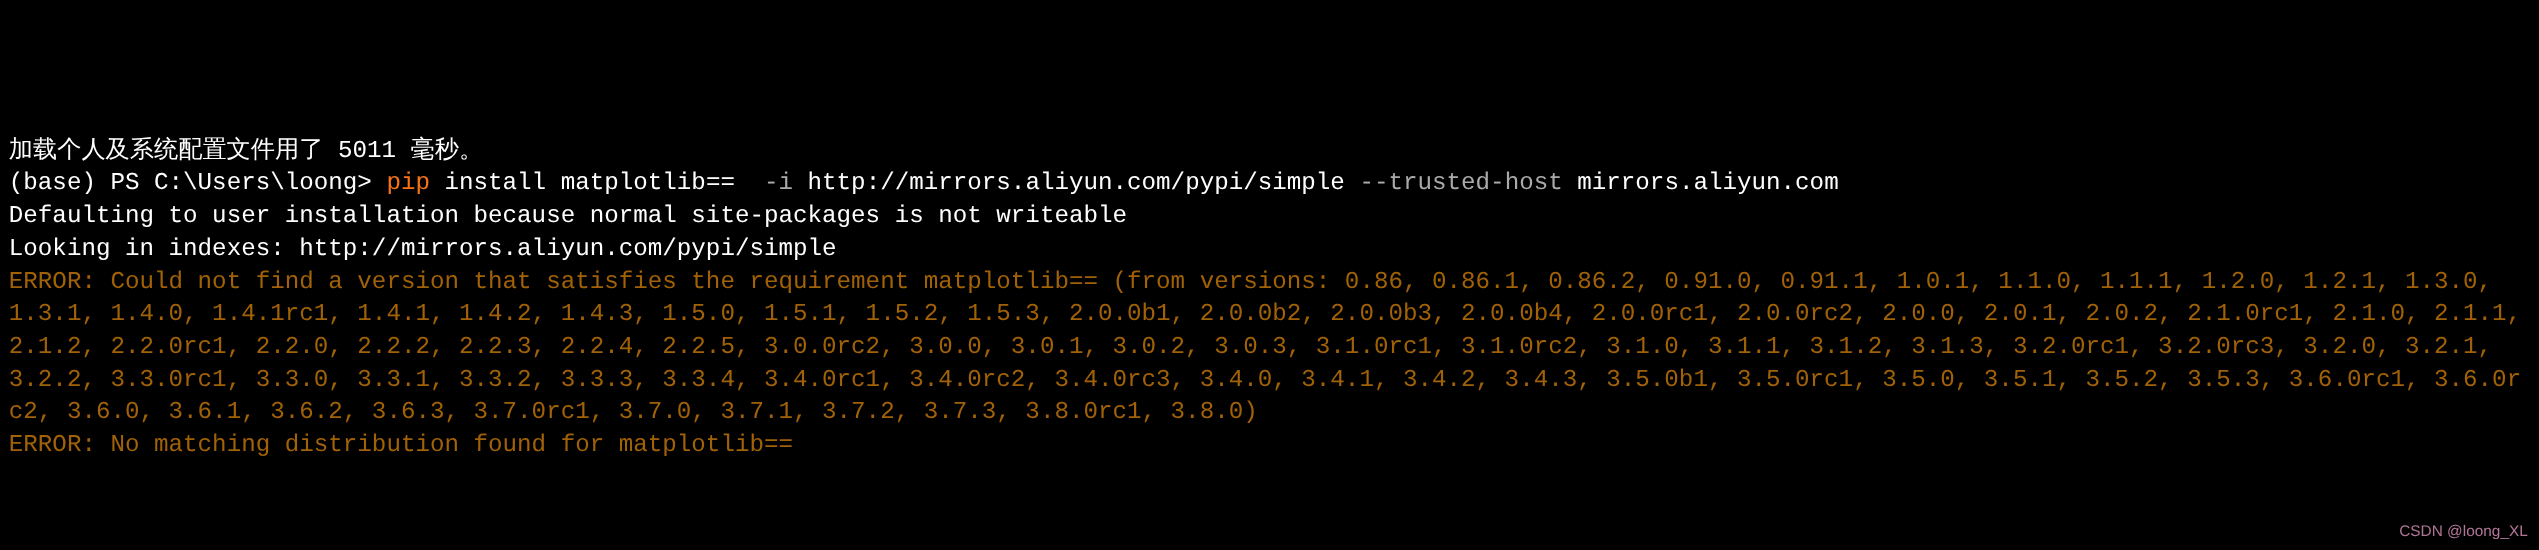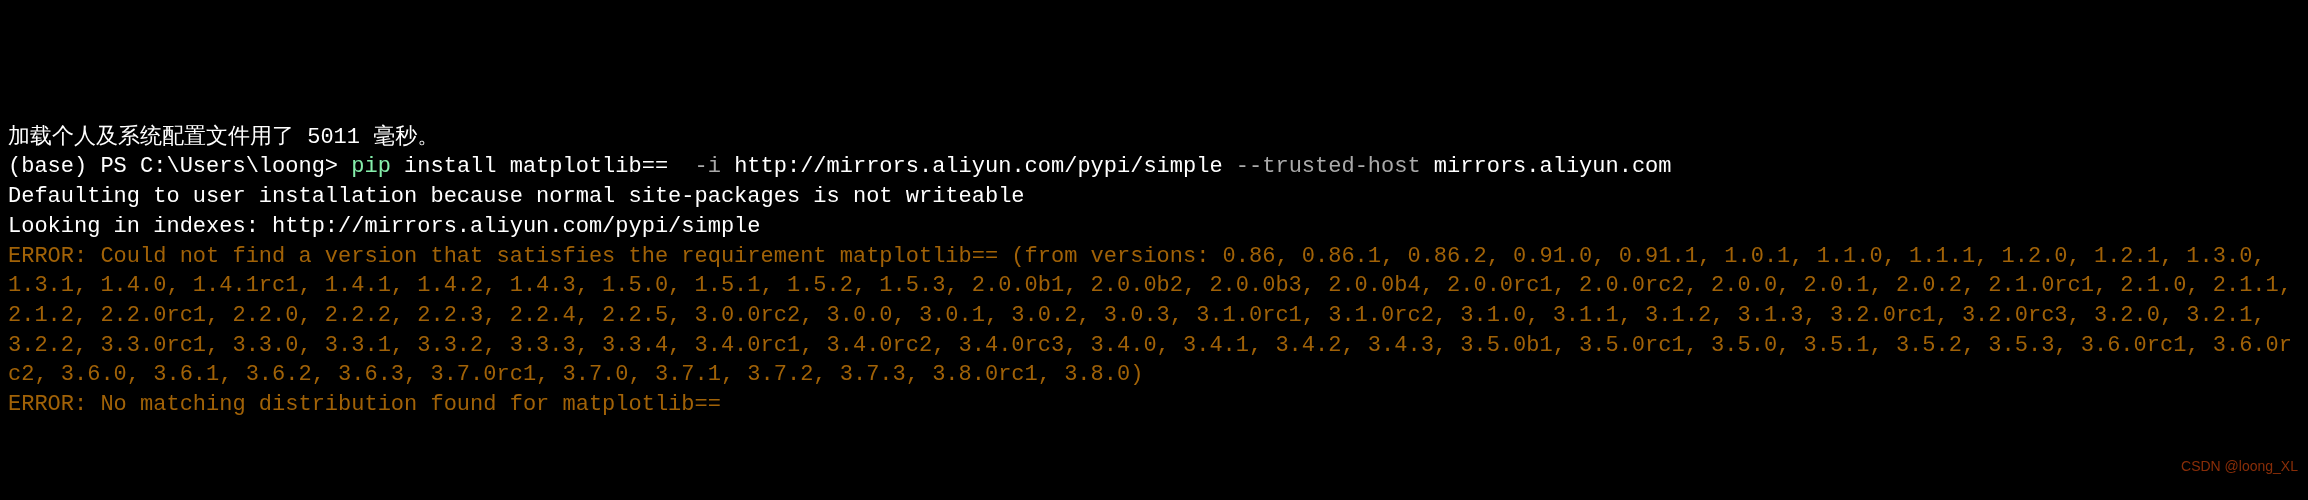--- a/index.html
+++ b/index.html
@@ -18,28 +18,28 @@
       height: 500px;
       overflow: hidden;
       position: relative;
       white-space: pre-wrap;
       word-break: break-all;
     }
     .term-line {
       display: block;
     }
     .white { color: #ffffff; }
-    .yellow { color: #86efac; }
+    .yellow { color: #f97316; }
     .gray { color: #aaaaaa; }
     .red { color: #a16207; }
     .watermark {
       position: absolute;
-      bottom: 24px;
+      bottom: 8px;
       right: 10px;
-      color: #c2410c;
+      color: #f9a8d4;
       font-size: 14px;
       font-family: sans-serif;
       opacity: 0.7;
     }
   </style>
 </head>
 <body>
 
 
 

